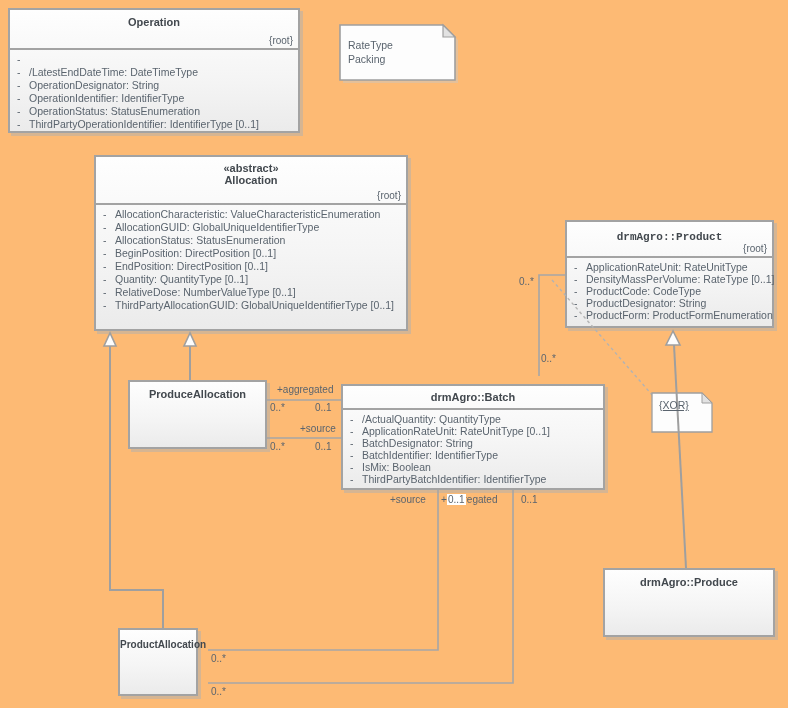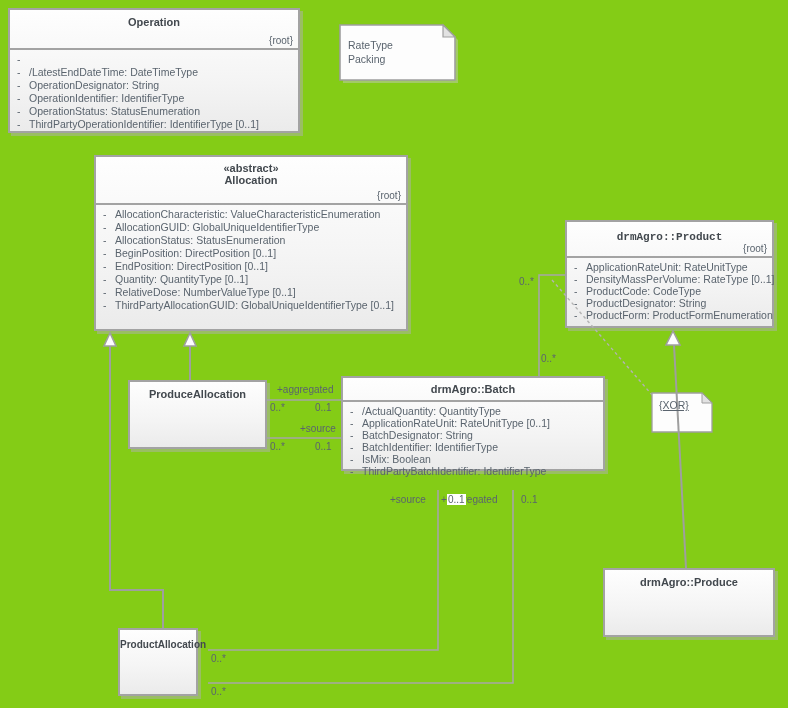--- a/index.html
+++ b/index.html
@@ -1,17 +1,17 @@
 <!DOCTYPE html>
 <html><head>
 <meta charset="utf-8">
 <style>
   html,body{margin:0;padding:0;background:#ffffff;}
   .canvas{
-    position:relative;width:788px;height:708px;background:#84cc16;overflow:hidden;
+    position:relative;width:788px;height:708px;background:#fdba74;overflow:hidden;
     font-family:"Liberation Sans",sans-serif;
   }
   
   .uml-class{
     position:absolute;box-sizing:border-box;z-index:2;
     background:linear-gradient(to bottom,#fefefe 0%,#f5f5f5 55%,#ebebeb 100%);
     border:2px solid #a3a3a3;
     box-shadow:3px 3px 0 rgba(176,176,176,0.5);
   }
   .cls-header{position:relative;box-sizing:border-box;border-bottom:2px solid #a3a3a3;}
@@ -135,21 +135,21 @@
           <span class="vis">-</span>
           <span class="attr-text">ProductDesignator: String</span>
         </div>
         <div class="attr-row">
           <span class="vis">-</span>
           <span class="attr-text">ProductForm: ProductFormEnumeration</span>
         </div>
       </div>
   </div>
 
-  <div class="uml-class lh12" style="left:341px;top:376px;width:264px;height:95px;">
+  <div class="uml-class lh12" style="left:341px;top:384px;width:264px;height:106px;">
     <div class="cls-header" style="height:24px;">
       <div class="cls-name" style="padding-top:5px;">drmAgro::Batch</div>
     </div>
     <div class="cls-attrs">
         <div class="attr-row">
           <span class="vis">-</span>
           <span class="attr-text">/ActualQuantity: QuantityType</span>
         </div>
         <div class="attr-row">
           <span class="vis">-</span>

